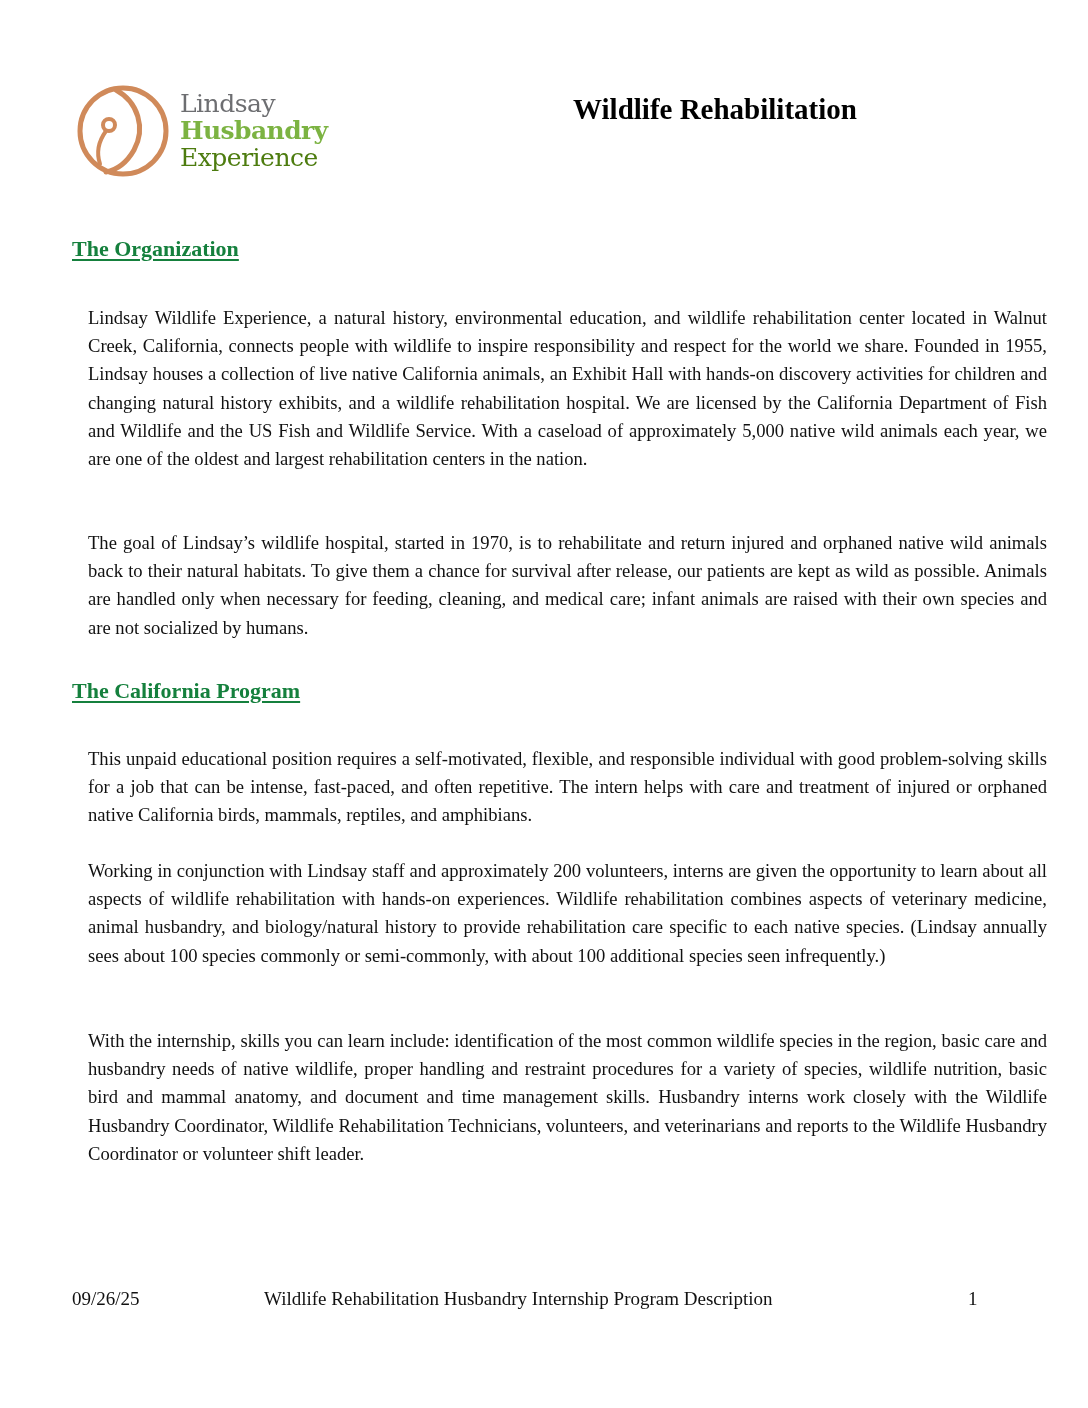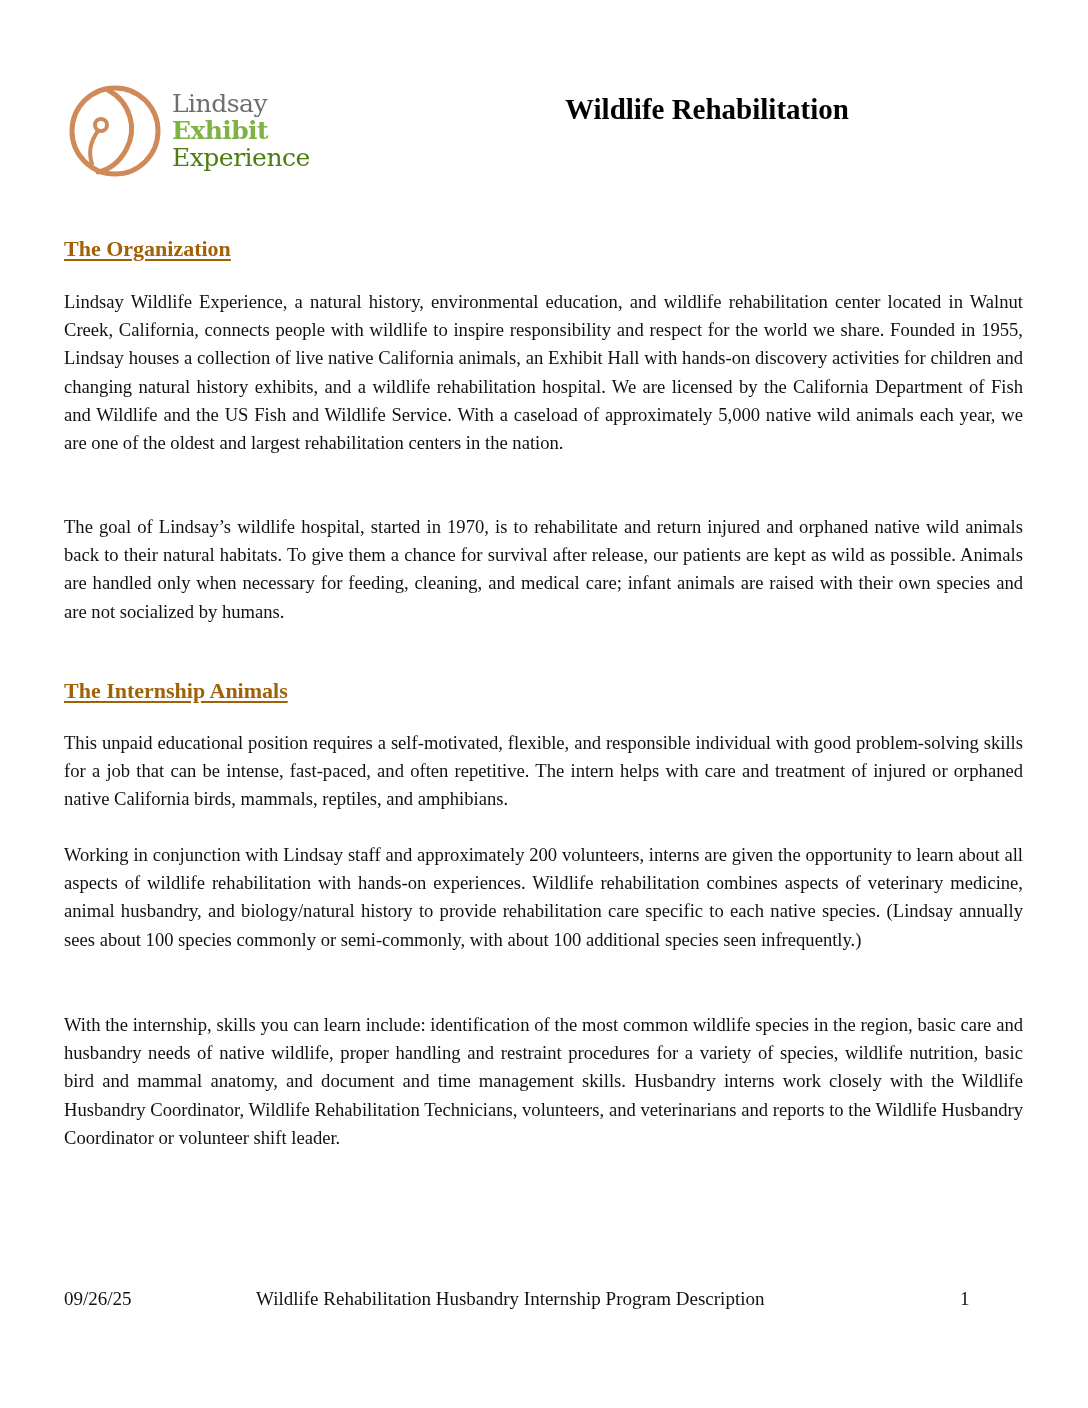--- a/index.html
+++ b/index.html
@@ -10,21 +10,21 @@
     body {
       width: 1088px;
       height: 1408px;
       position: relative;
       overflow: hidden;
       font-family: "Liberation Serif", "DejaVu Serif", serif;
       color: #111111;
     }
     .page {
       position: absolute;
-      left: 0; top: 0;
+      left: 8px; top: 0;
       width: 888px;
       height: 1408px;
       text-decoration: underline;
     }
     
     .logo {
       position: absolute;
       left: 68px;
       top: 84px;
       width: 260px;
@@ -67,31 +67,31 @@
 
     
     .section-heading {
       position: absolute;
       left: 64px;
       font-weight: bold;
       font-size: 22px;
       text-decoration: underline;
       text-underline-offset: 3px;
       text-decoration-thickness: 2px;
-      color: #a16207;
+      color: #15803d;
       margin: 0;
     }
     .para {
       position: absolute;
       left: 64px;
       width: 959px;
       font-size: 18.6px;
       line-height: 28.2px;
       text-align: justify;
-      margin: 0;
+      margin: 16px;
       color: #111;
     }
 
     
     .footer {
       position: absolute;
       top: 1288px;
       left: 0;
       width: 1088px;
       font-size: 19px;
@@ -108,34 +108,34 @@
 
   <div class="logo">
     <svg class="mark" viewBox="0 0 94 94">
       <circle cx="47" cy="47" r="43" fill="none" stroke="#d08a5a" stroke-width="5"></circle>
       <path d="M40 6 C62 18 70 44 58 66 C50 80 40 86 30 88" fill="none" stroke="#d08a5a" stroke-width="5" stroke-linecap="round"></path>
       <circle cx="33" cy="41" r="6" fill="none" stroke="#d08a5a" stroke-width="4"></circle>
       <path d="M30 47 C22 58 20 68 24 80" fill="none" stroke="#d08a5a" stroke-width="4" stroke-linecap="round"></path>
     </svg>
     <div class="logo-text">
       <span class="l1">Lindsay</span>
-      <span class="l2">Exhibit</span>
+      <span class="l2">Husbandry</span>
       <span class="l3">Experience</span>
     </div>
   </div>
 
   <h1 class="doc-title" style="margin:2px;">
     <span>Wildlife Rehabilitation</span>
   </h1>
 
   <h2 class="section-heading" style="top:236px;">The Organization</h2>
   <p class="para" style="top:288px;">Lindsay Wildlife Experience, a natural history, environmental education, and wildlife rehabilitation center located in Walnut Creek, California, connects people with wildlife to inspire responsibility and respect for the world we share. Founded in 1955, Lindsay houses a collection of live native California animals, an Exhibit Hall with hands-on discovery activities for children and changing natural history exhibits, and a wildlife rehabilitation hospital. We are licensed by the California Department of Fish and Wildlife and the US Fish and Wildlife Service. With a caseload of approximately 5,000 native wild animals each year, we are one of the oldest and largest rehabilitation centers in the nation.</p>
   <p class="para" style="top:513px;">The goal of Lindsay’s wildlife hospital, started in 1970, is to rehabilitate and return injured and orphaned native wild animals back to their natural habitats. To give them a chance for survival after release, our patients are kept as wild as possible. Animals are handled only when necessary for feeding, cleaning, and medical care; infant animals are raised with their own species and are not socialized by humans.</p>
 
-  <h2 class="section-heading" style="top:678px;">The Internship Animals</h2>
+  <h2 class="section-heading" style="top:678px;">The California Program</h2>
   <p class="para" style="top:729px;">This unpaid educational position requires a self-motivated, flexible, and responsible individual with good problem-solving skills for a job that can be intense, fast-paced, and often repetitive. The intern helps with care and treatment of injured or orphaned native California birds, mammals, reptiles, and amphibians.</p>
   <p class="para" style="top:841px;">Working in conjunction with Lindsay staff and approximately 200 volunteers, interns are given the opportunity to learn about all aspects of wildlife rehabilitation with hands-on experiences. Wildlife rehabilitation combines aspects of veterinary medicine, animal husbandry, and biology/natural history to provide rehabilitation care specific to each native species. (Lindsay annually sees about 100 species commonly or semi-commonly, with about 100 additional species seen infrequently.)</p>
   <p class="para" style="top:1011px;">With the internship, skills you can learn include: identification of the most common wildlife species in the region, basic care and husbandry needs of native wildlife, proper handling and restraint procedures for a variety of species, wildlife nutrition, basic bird and mammal anatomy, and document and time management skills. Husbandry interns work closely with the Wildlife Husbandry Coordinator, Wildlife Rehabilitation Technicians, volunteers, and veterinarians and reports to the Wildlife Husbandry Coordinator or volunteer shift leader.</p>
 
   <div class="footer">
     <span class="date">09/26/25</span>
     <span class="desc">Wildlife Rehabilitation Husbandry Internship Program Description</span>
     <span class="pagenum">1</span>
   </div>
 

